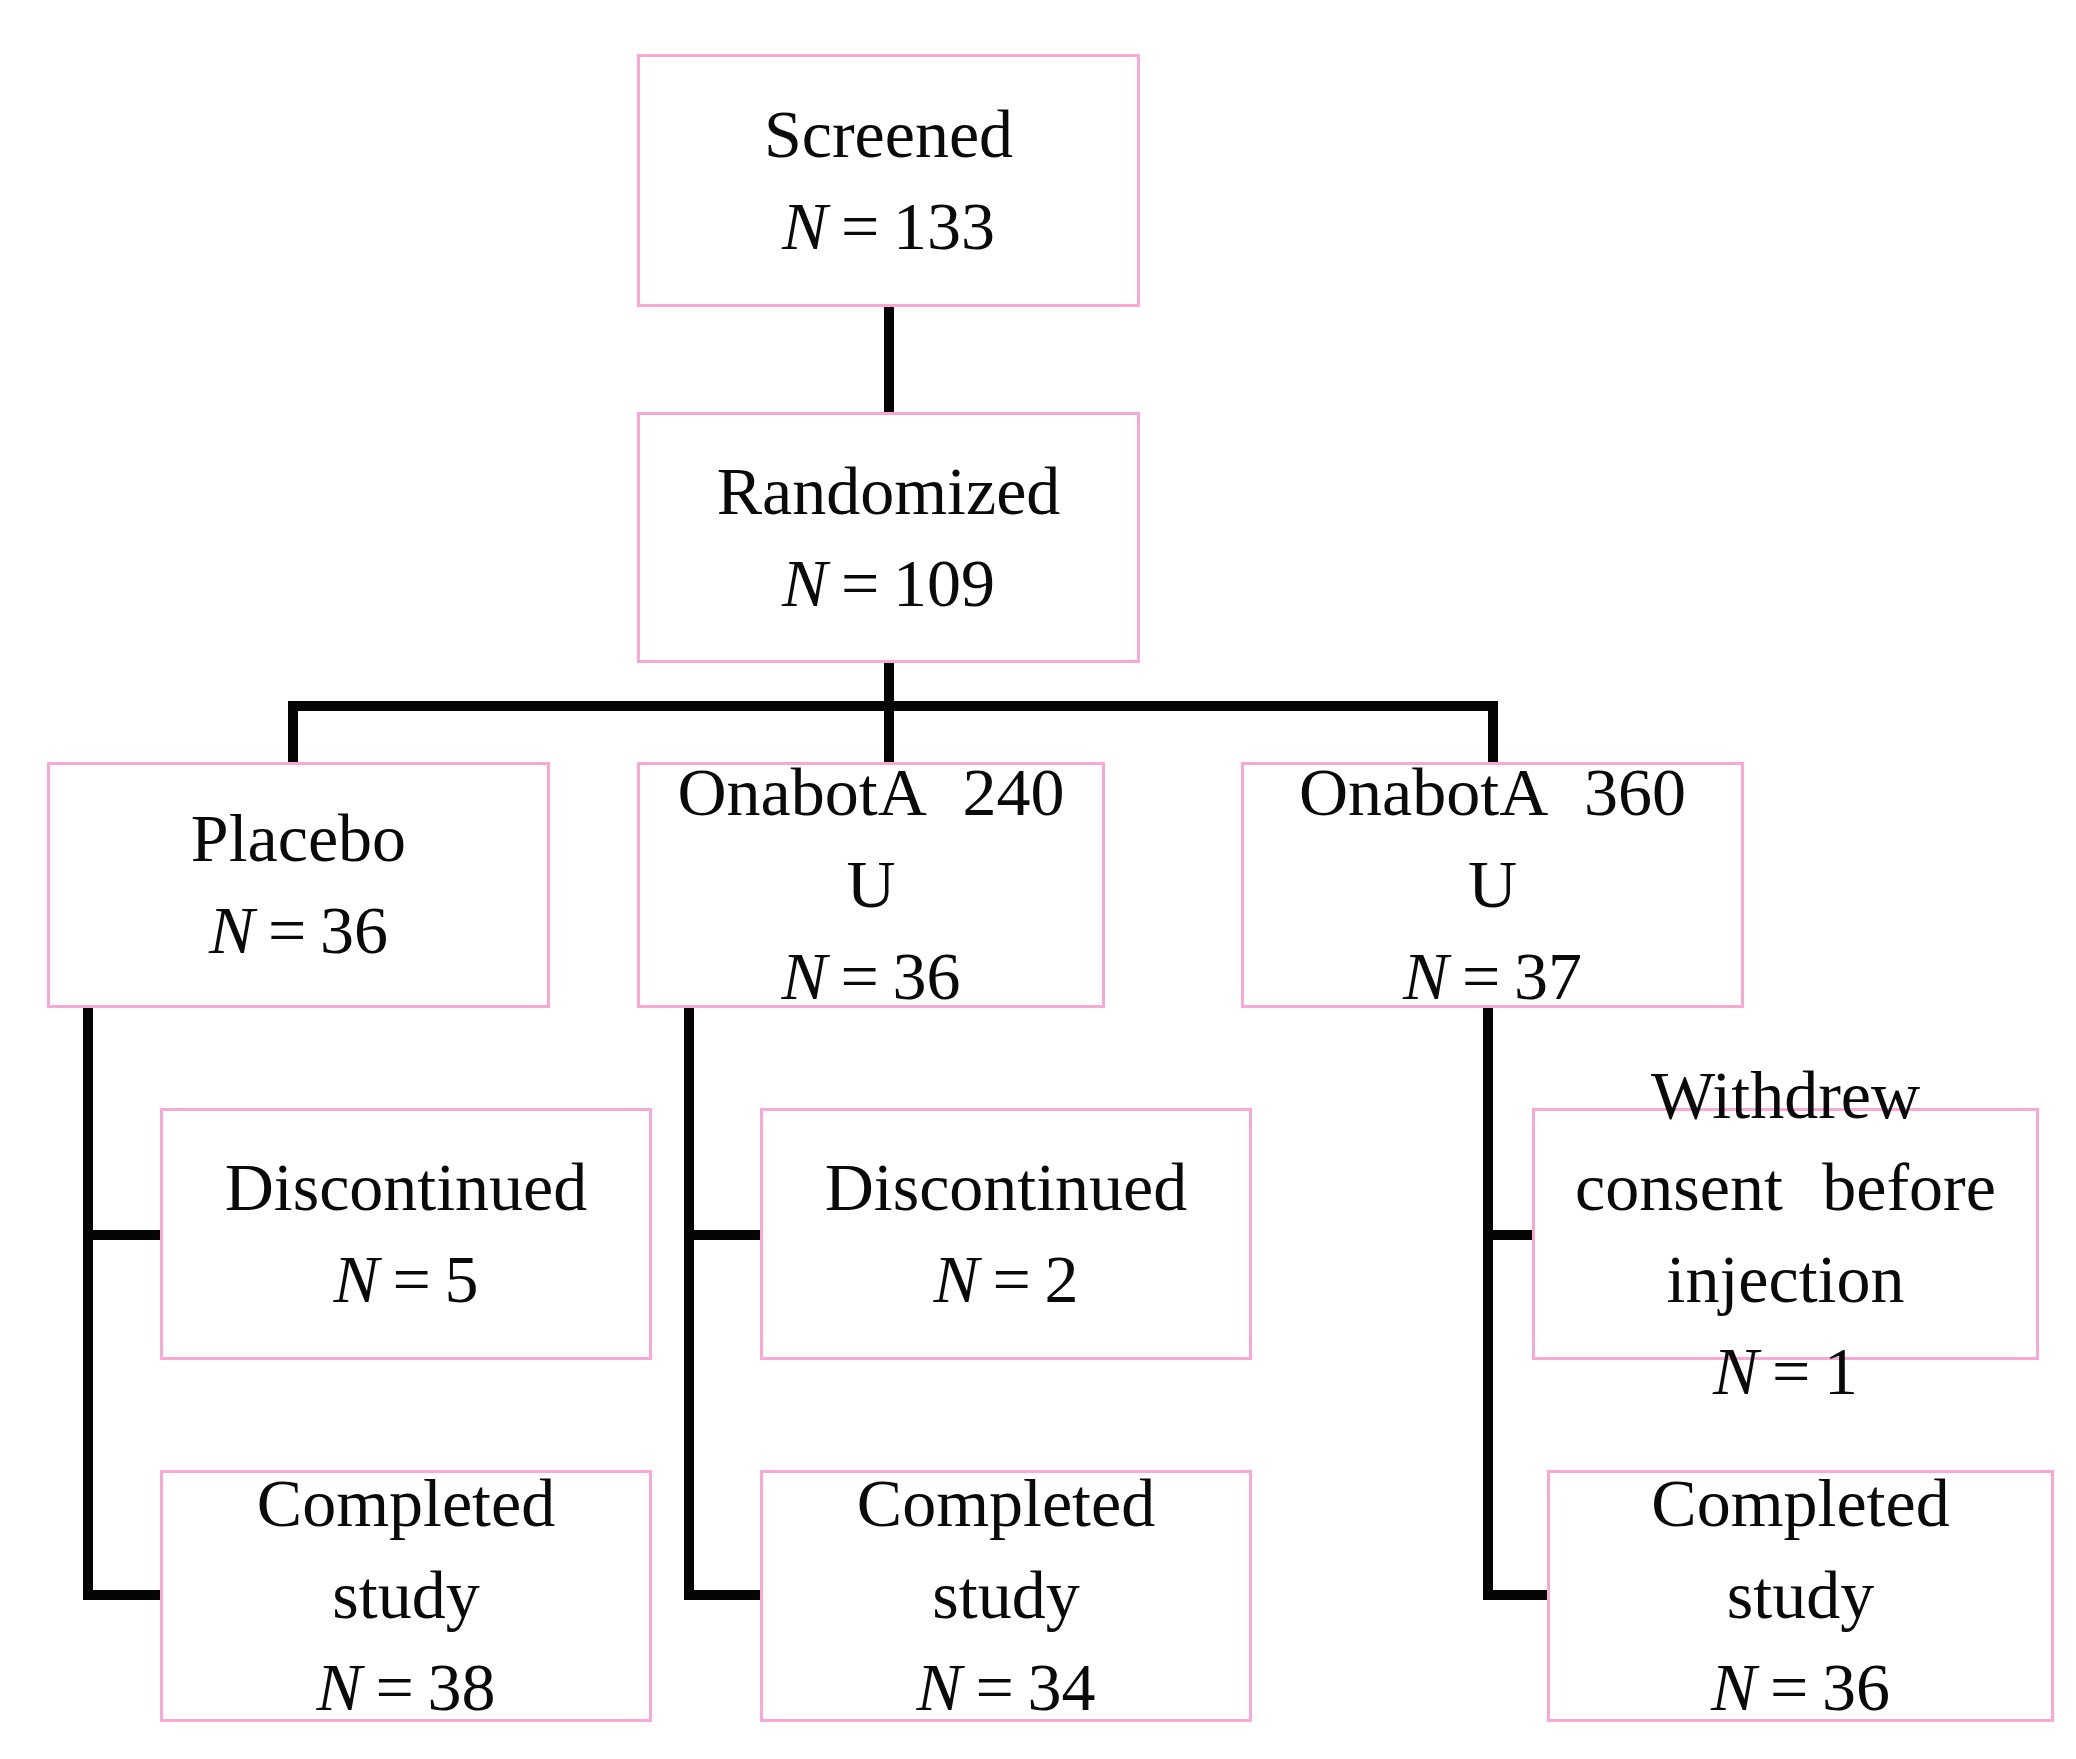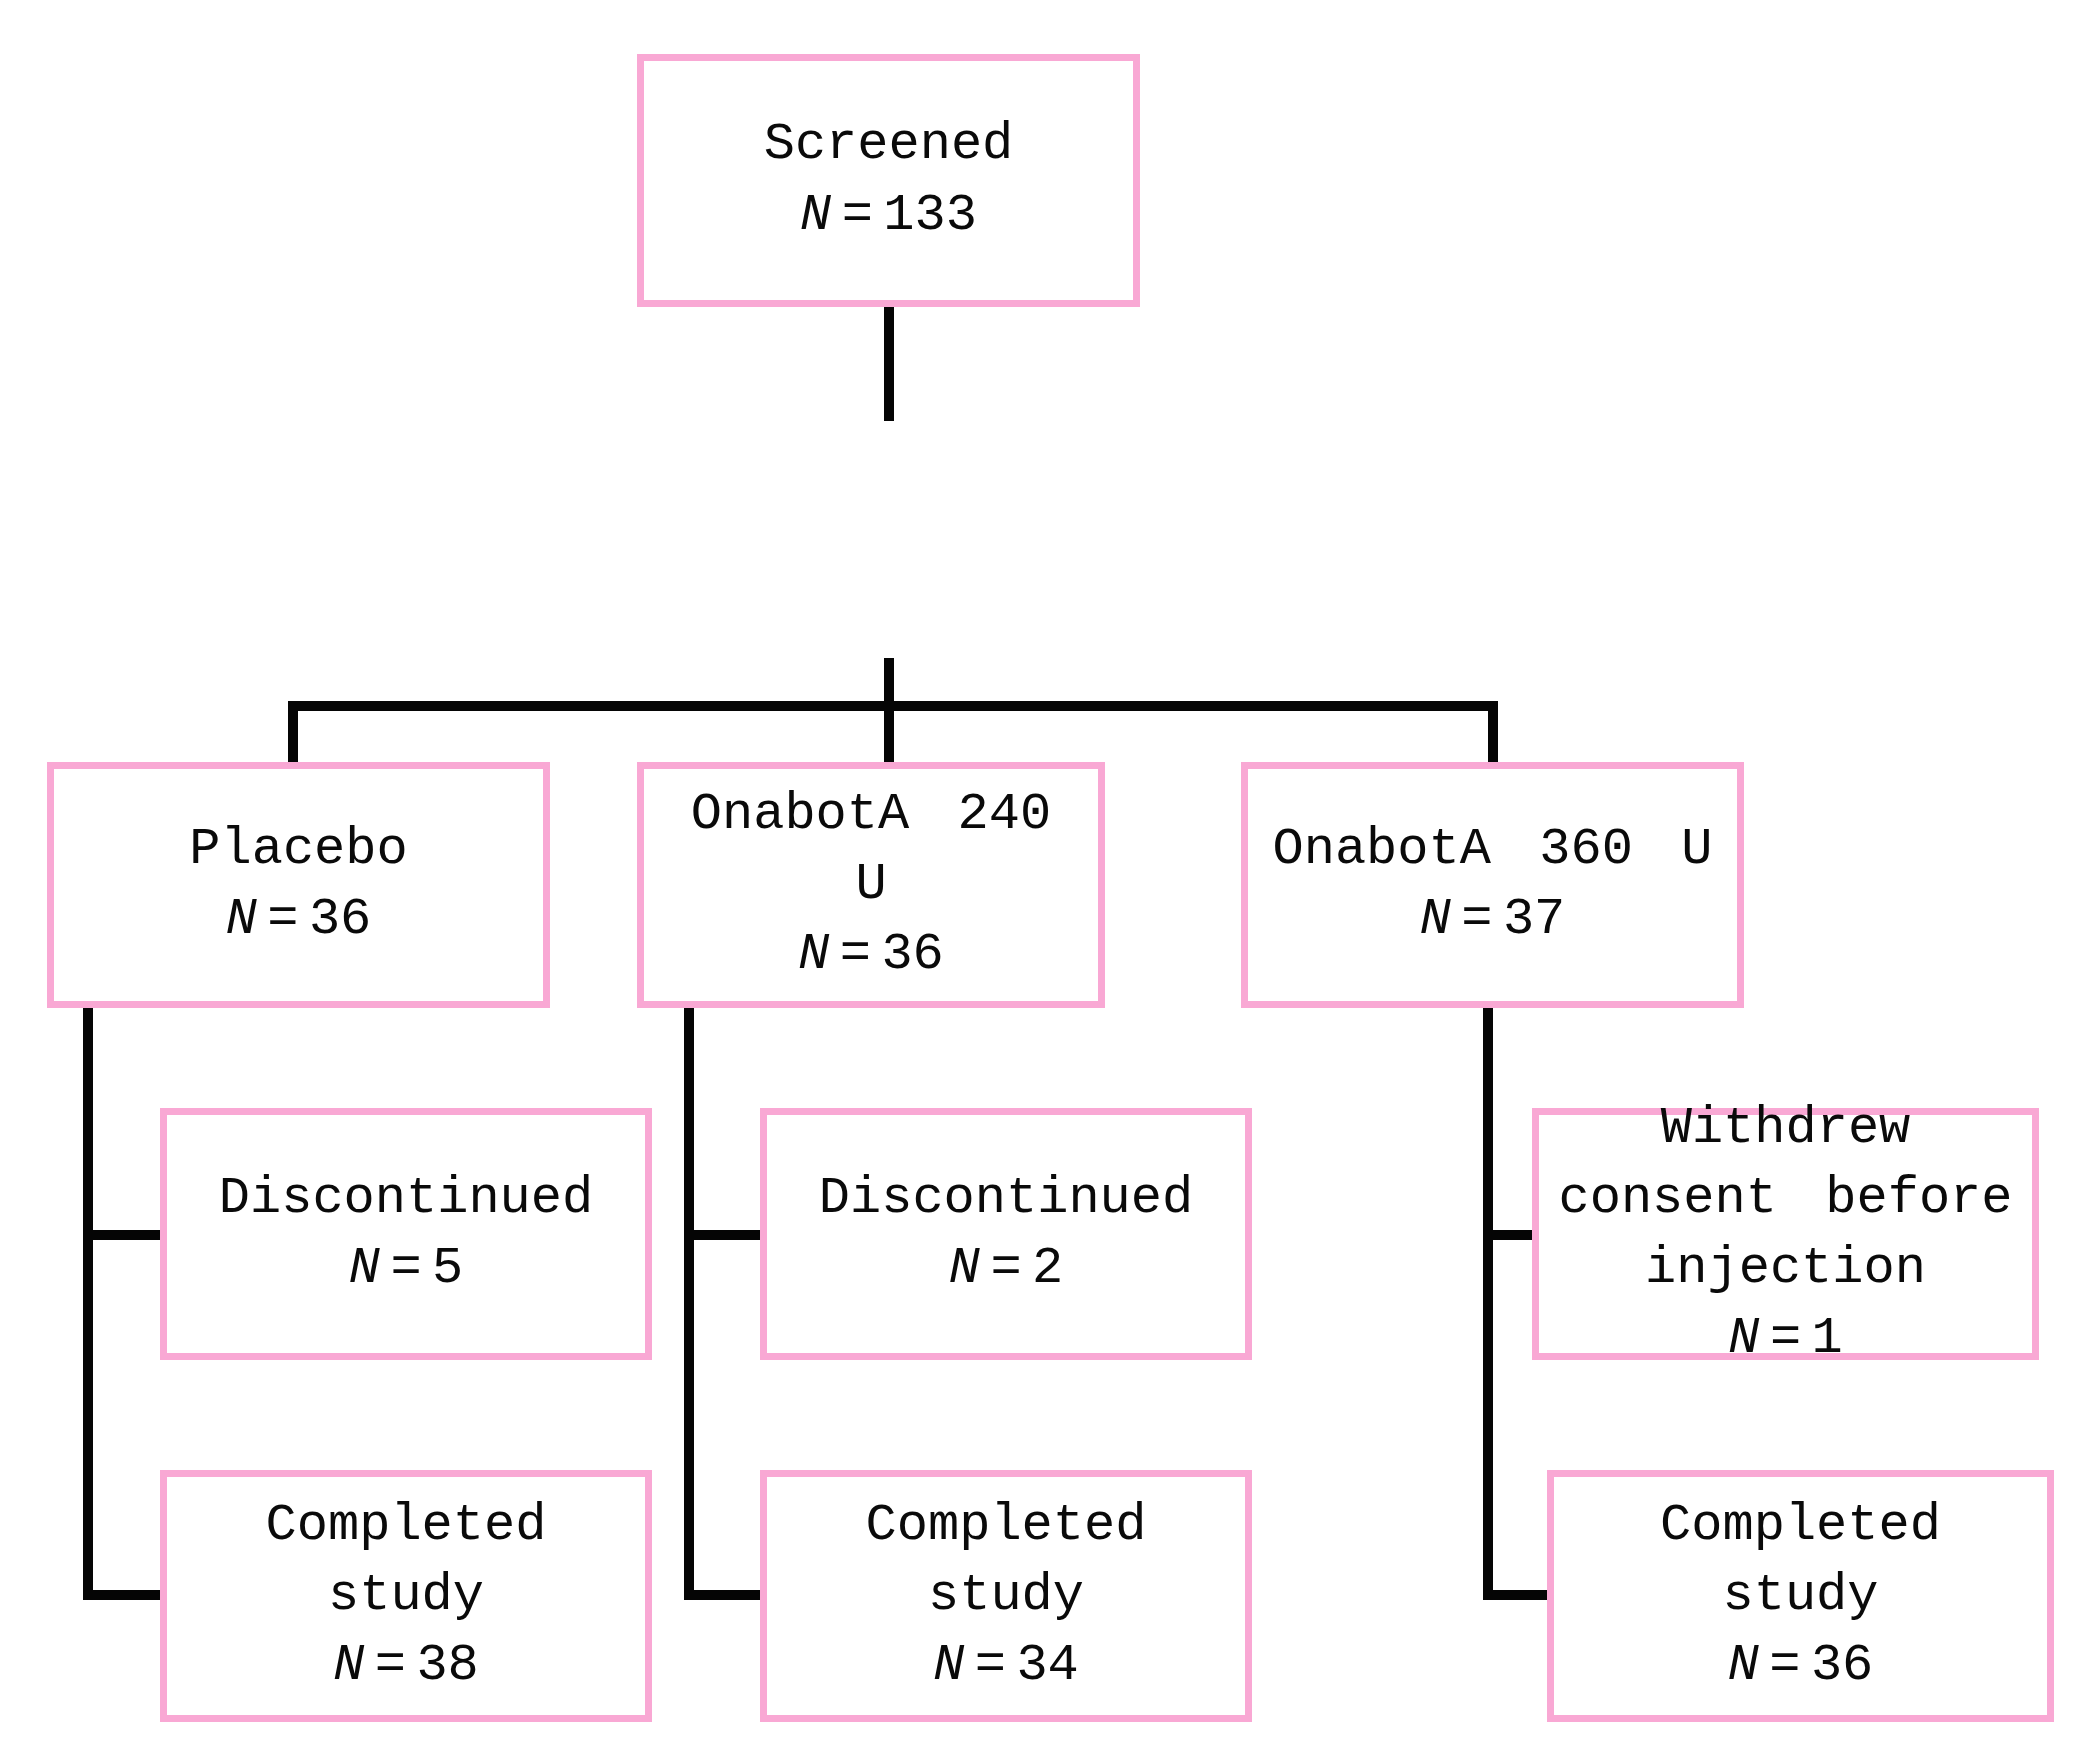--- a/index.html
+++ b/index.html
@@ -13,30 +13,29 @@
     height: 1760px;
     background: #ffffff;
     font-family: "Liberation Serif", serif;
     color: #0a0a0a;
     overflow: hidden;
   }
   
   .node {
     position: absolute;
     box-sizing: border-box;
-    border: 7px solid #f9a8d4;
+    border: 3px solid #f9a8d4;
     background: #ffffff;
     display: flex;
     flex-direction: column;
     justify-content: center;
     align-items: center;
     text-align: center;
-    font-size: 52px;
+    font-size: 68px;
     line-height: 1.35;
-    font-family: Liberation Mono, monospace;
   }
   .node .label {
     word-spacing: 0.33em;
     white-space: pre-line;
     padding: 0 15px;
   }
   .node .nline .nsym {
     font-style: italic;
   }
   .node .nline .eq {
@@ -94,20 +93,24 @@
   <div class="line" id="c-stub-onabota240-comp"></div>
   <div class="line" id="c-spine-onabota360"></div>
   <div class="line" id="c-stub-onabota360-wd"></div>
   <div class="line" id="c-stub-onabota360-comp"></div>
 
   <div class="node" id="b-screened">
     <div class="label">Screened</div>
     <div class="nline"><span class="nsym">N</span><span class="eq">=</span><span class="count">133</span></div>
   </div>
 
+  <div class="node" id="b-randomized">
+    <div class="label">Randomized</div>
+    <div class="nline"><span class="nsym">N</span><span class="eq">=</span><span class="count">109</span></div>
+  </div>
 
   <div class="node" id="b-placebo">
     <div class="label">Placebo</div>
     <div class="nline"><span class="nsym">N</span><span class="eq">=</span><span class="count">36</span></div>
   </div>
 
   <div class="node" id="b-onabota240">
     <div class="label">OnabotA 240 U</div>
     <div class="nline"><span class="nsym">N</span><span class="eq">=</span><span class="count">36</span></div>
   </div>

